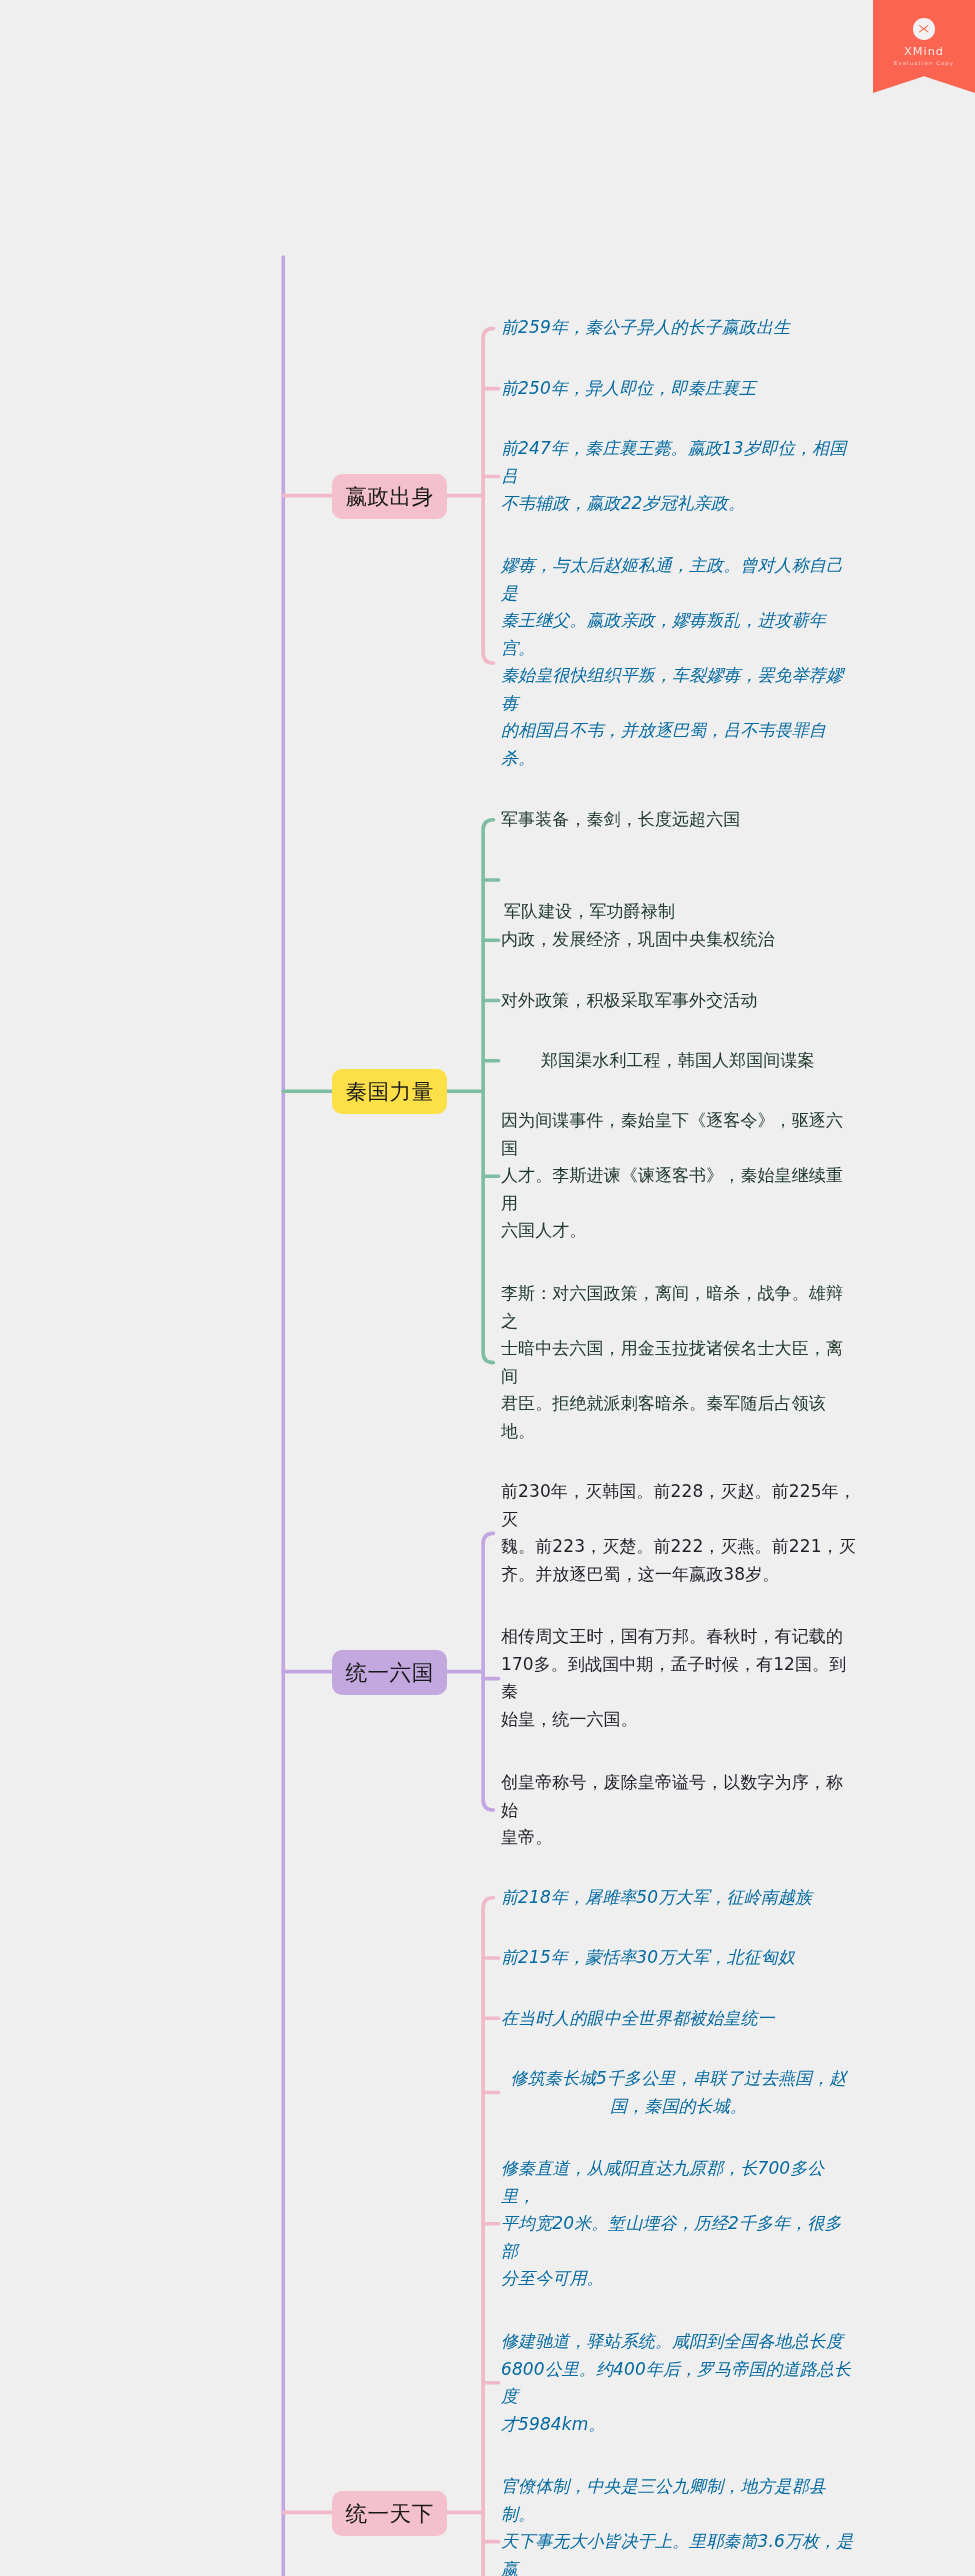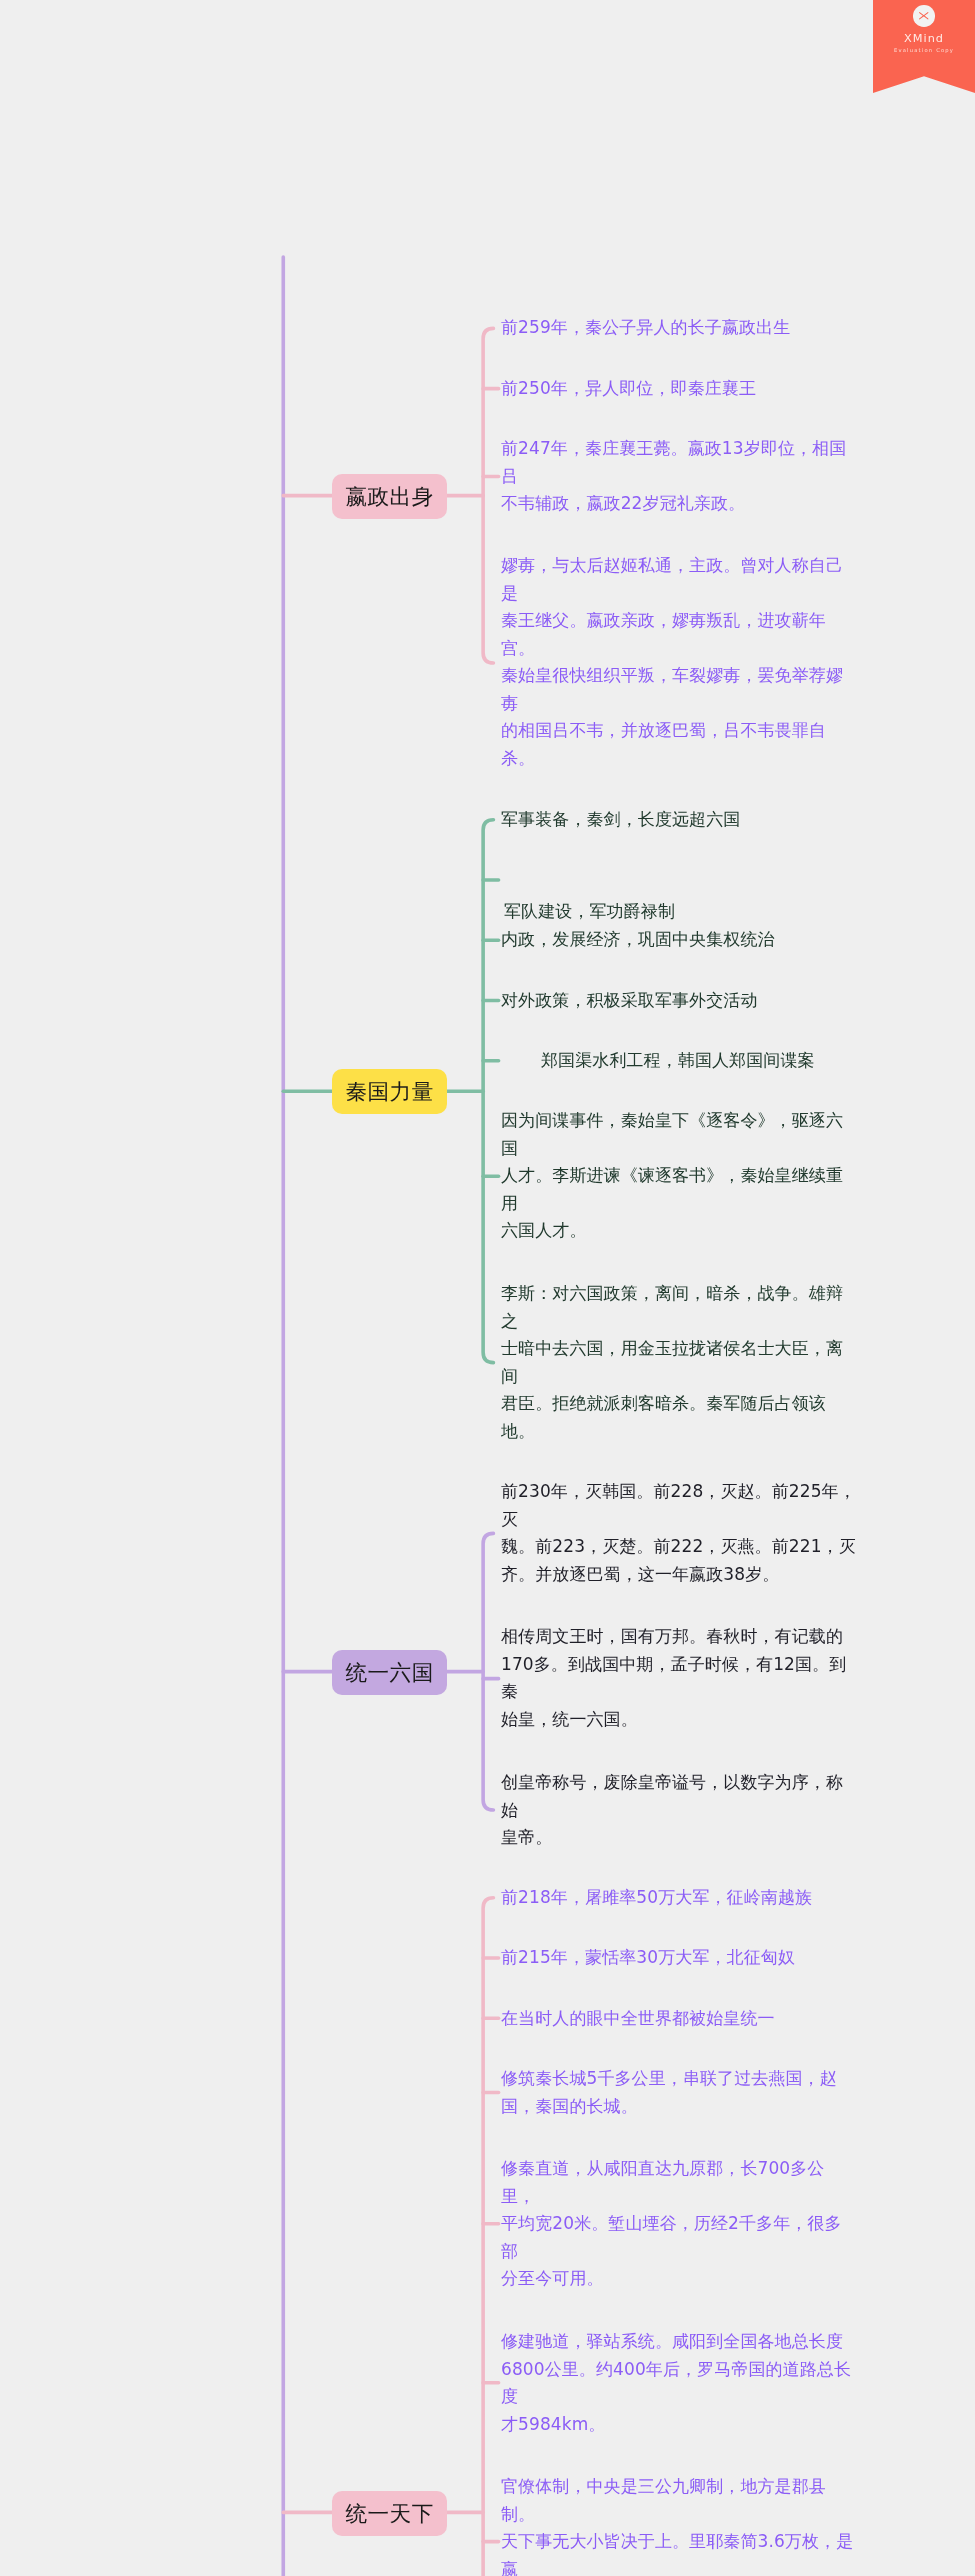--- a/index.html
+++ b/index.html
@@ -14,21 +14,21 @@
   }
 
   
   .watermark{
     position:absolute;
     top:0; right:0;
     width:102px; height:93px;
     background:#fa6450;
     clip-path:polygon(0 0,100% 0,100% 100%,50% 82%,0 100%);
     display:flex;flex-direction:column;align-items:center;
-    padding-top:5px;
+    padding-top:18px;
     box-sizing:border-box;
     z-index:30;
   }
   .wm-logo{
     width:21.6px;height:21.6px;border-radius:50%;
     background:#f2f2f2;
     display:flex;align-items:center;justify-content:center;
     margin-bottom:6.2px;
   }
   .wm-logo svg{display:block}
@@ -86,21 +86,21 @@
 
   
   .leaf{
     position:absolute;
     font-size:17px;
     line-height:1.62;
     letter-spacing:0.1px;
     white-space:pre-wrap;
     box-sizing:border-box;
   }
-  .leaf.pink{color:#8b5cf6;}
+  .leaf.pink{color:#0369a1;font-style:italic;}
   .leaf.green{color:#213a2e;}
   .leaf.purple{color:#1f1f28;}
 </style>
 </head>
 <body style="min-height: 4459px;">
 
 <div class="canvas" style="height: 4459px;">
 
   <svg class="links" viewBox="0 0 1893 5436" xmlns="http://www.w3.org/2000/svg">
     <g id="links-root" fill="none" stroke-width="7" stroke-linecap="round">
@@ -193,21 +193,21 @@
 170多。到战国中期，孟子时候，有12国。到秦
 始皇，统一六国。</div>
       <div class="leaf purple" style="left: 501px; top: 1769px; width: 355px;">创皇帝称号，废除皇帝谥号，以数字为序，称始
 皇帝。</div>
       <div class="branch-node pink" style="left: 332px; top: 2491px;">
         <span>统一天下</span>
       </div>
       <div class="leaf pink" style="left: 501px; top: 1884px; width: 355px;">前218年，屠雎率50万大军，征岭南越族</div>
       <div class="leaf pink" style="left: 501px; top: 1944px; width: 355px;">前215年，蒙恬率30万大军，北征匈奴</div>
       <div class="leaf pink" style="left: 501px; top: 2005px; width: 355px;">在当时人的眼中全世界都被始皇统一</div>
-      <div class="leaf pink" style="left: 501px; top: 2065px; width: 355px;">修筑秦长城5千多公里，串联了过去燕国，赵
+      <div class="leaf pink" style="left: 501px; top: 2065px; width: 355px; text-align: center;">修筑秦长城5千多公里，串联了过去燕国，赵
 国，秦国的长城。</div>
       <div class="leaf pink" style="left: 501px; top: 2155px; width: 355px;">修秦直道，从咸阳直达九原郡，长700多公里，
 平均宽20米。堑山堙谷，历经2千多年，很多部
 分至今可用。</div>
       <div class="leaf pink" style="left: 501px; top: 2328px; width: 355px;">修建驰道，驿站系统。咸阳到全国各地总长度
 6800公里。约400年后，罗马帝国的道路总长度
 才5984km。</div>
       <div class="leaf pink" style="left: 501px; top: 2473px; width: 355px;">官僚体制，中央是三公九卿制，地方是郡县制。
 天下事无大小皆决于上。里耶秦简3.6万枚，是嬴
 政25年的地方工作记录。</div>

